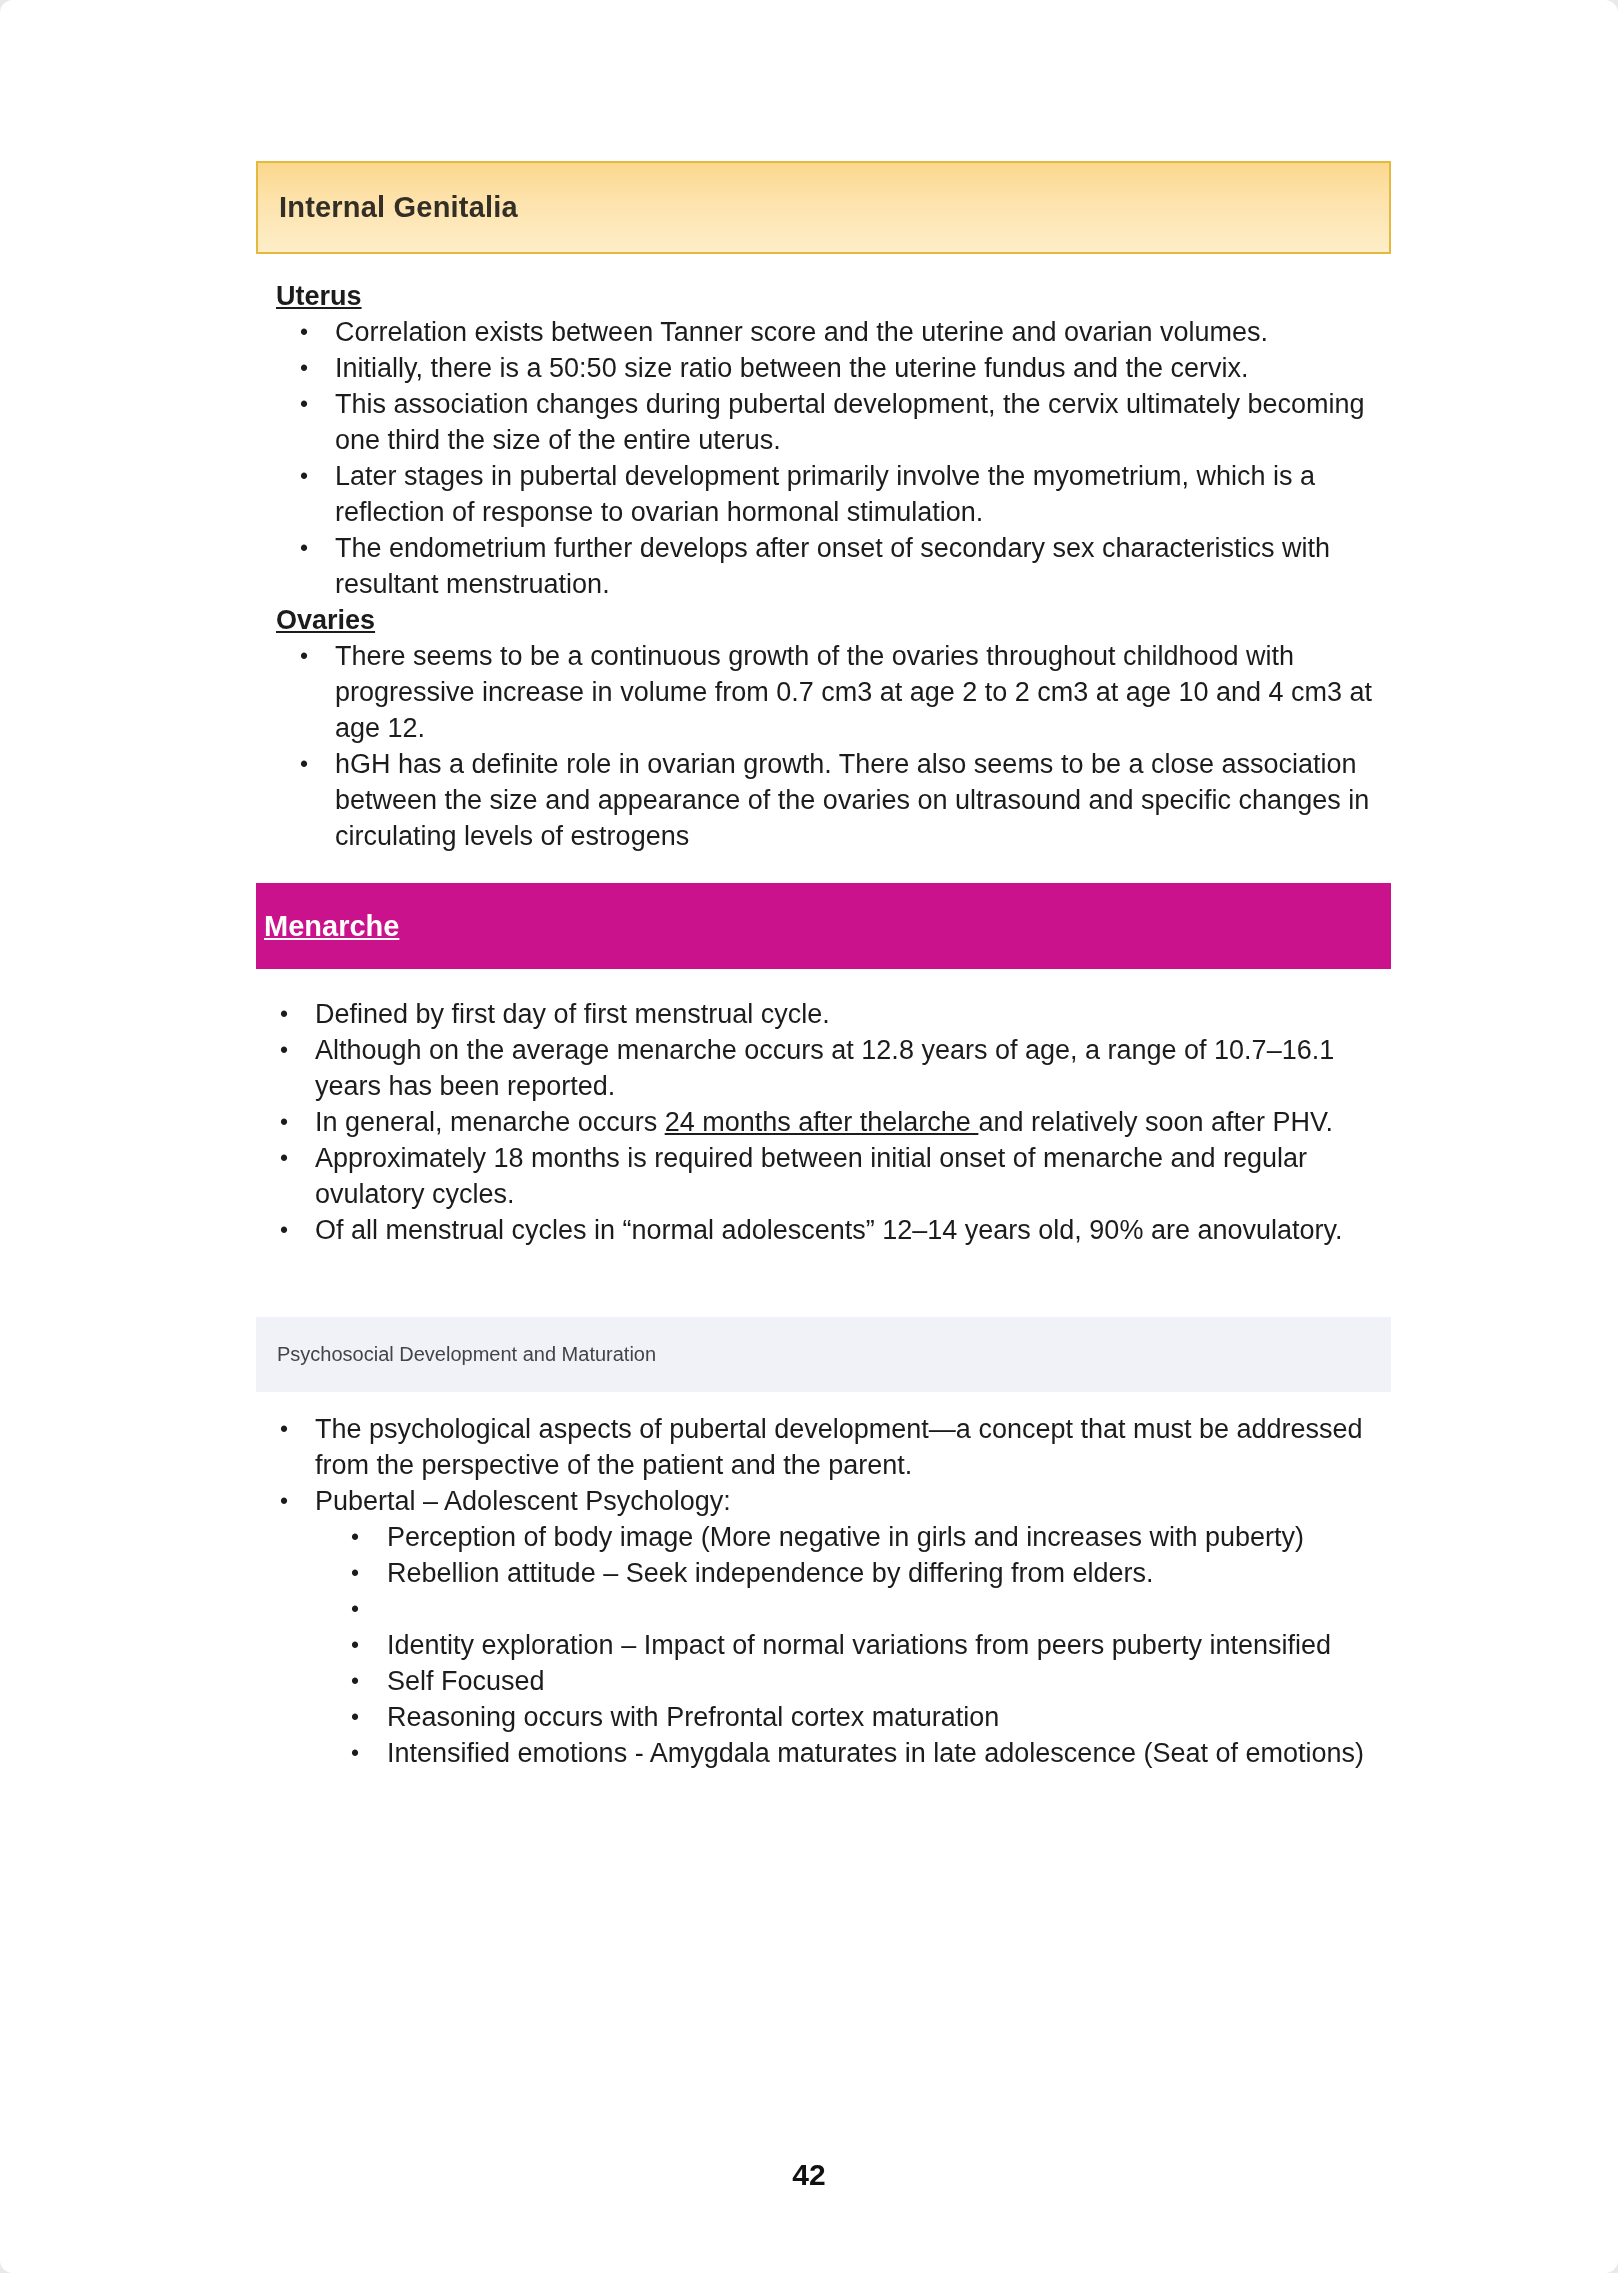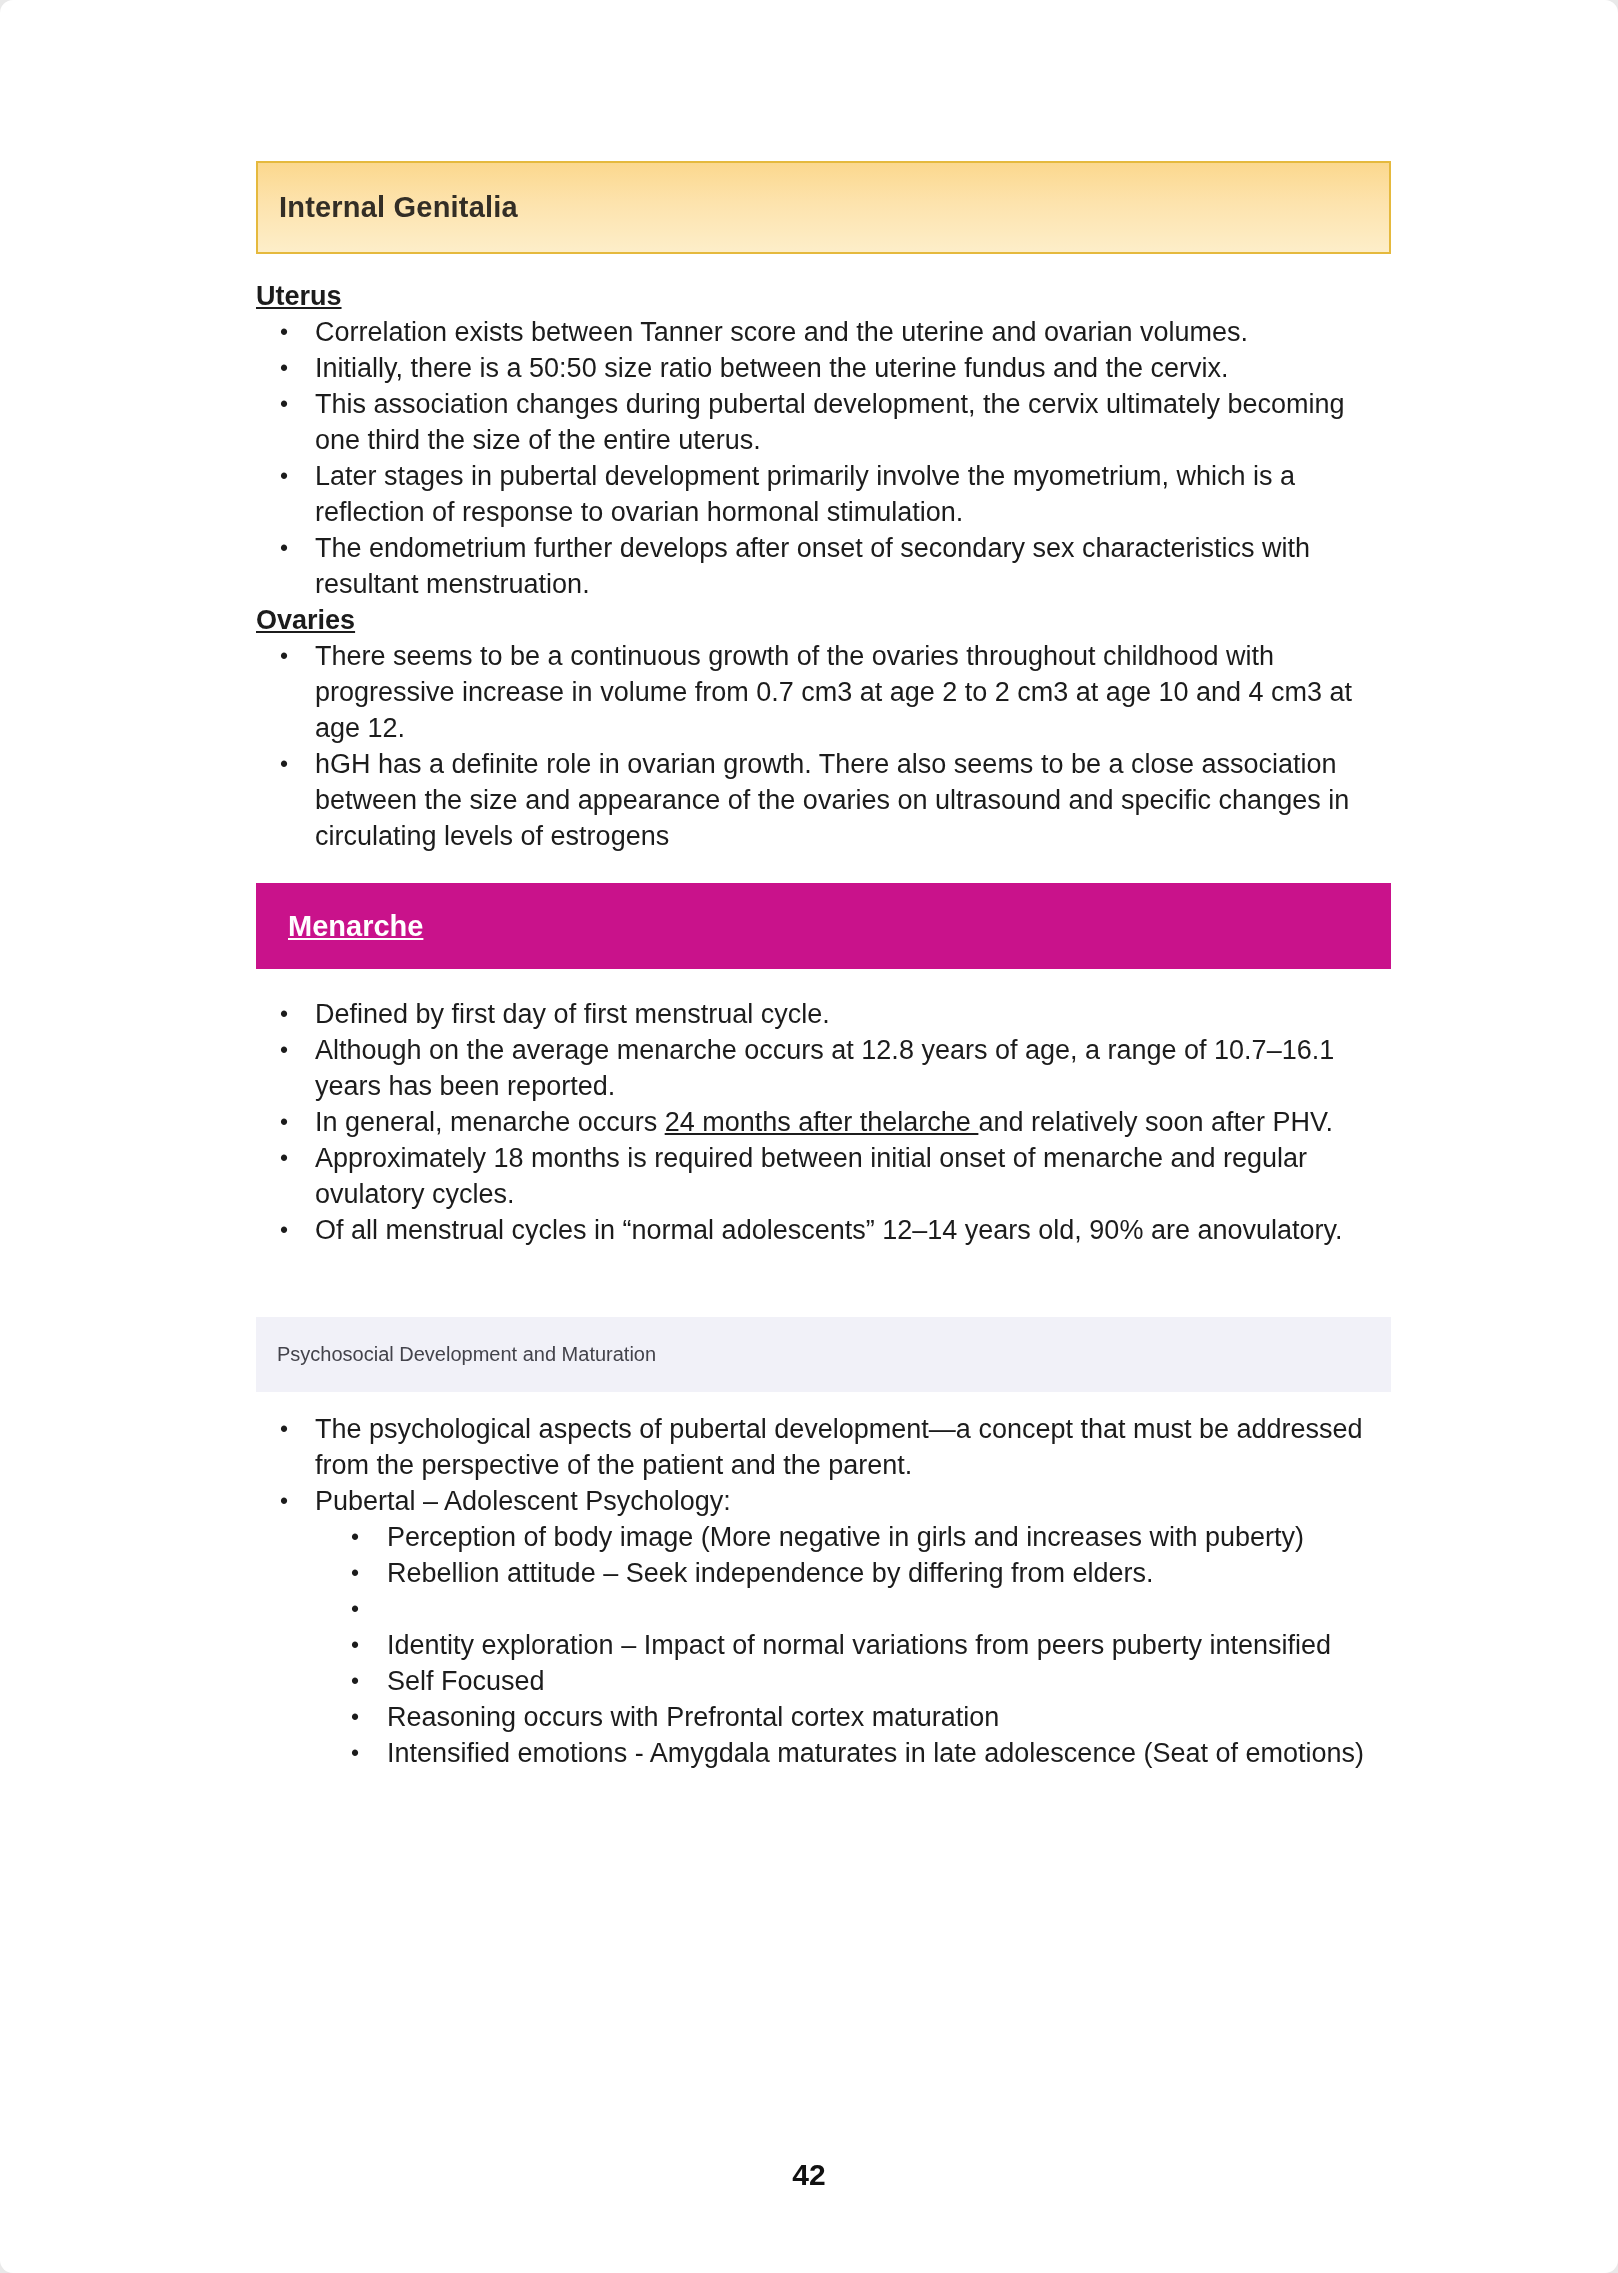--- a/index.html
+++ b/index.html
@@ -26,38 +26,38 @@
     border:2.9px solid #e5b93d;
     background:linear-gradient(180deg,#fbd88e 0%,#fde3ad 45%,#fdeec9 100%);
     display:flex;align-items:center;
     padding-left:21px;
   }
   .hdr-title{
     font-size:29px;font-weight:bold;color:#332e26;letter-spacing:0.2px;
   }
   
   .body-text{font-size:27px;line-height:36px;}
-  .sec-uterus{margin-top:24px;}
+  .sec-uterus{margin-top:24px;margin-left:20px;}
   ul{list-style:none;margin:0;padding:0;}
   li{display:flex;align-items:flex-start;}
   li.l1{padding-left:24px;}
   li.l1 .blt{width:35px;flex:none;}
   li.l2{padding-left:95px;}
   li.l2 .blt{width:36px;flex:none;}
   .blt{font-size:23px;}
   .txt{flex:1;min-width:0;}
   .heading{font-weight:bold;text-decoration:underline;}
   .ul{text-decoration:underline;}
   
   .menarche-box{
     margin-top:29px;
     height:86px;
     background:#c9128b;
     display:flex;align-items:center;
-    padding-left:32px;
+    padding-left:8px;
   }
   .menarche-title{
     color:#ffffff;font-size:29px;font-weight:bold;text-decoration:underline;
   }
   .menarche-list{margin-top:27px;}
   
   .psy-box{
     margin-top:69px;
     height:75px;
     background:#f1f1f8;

